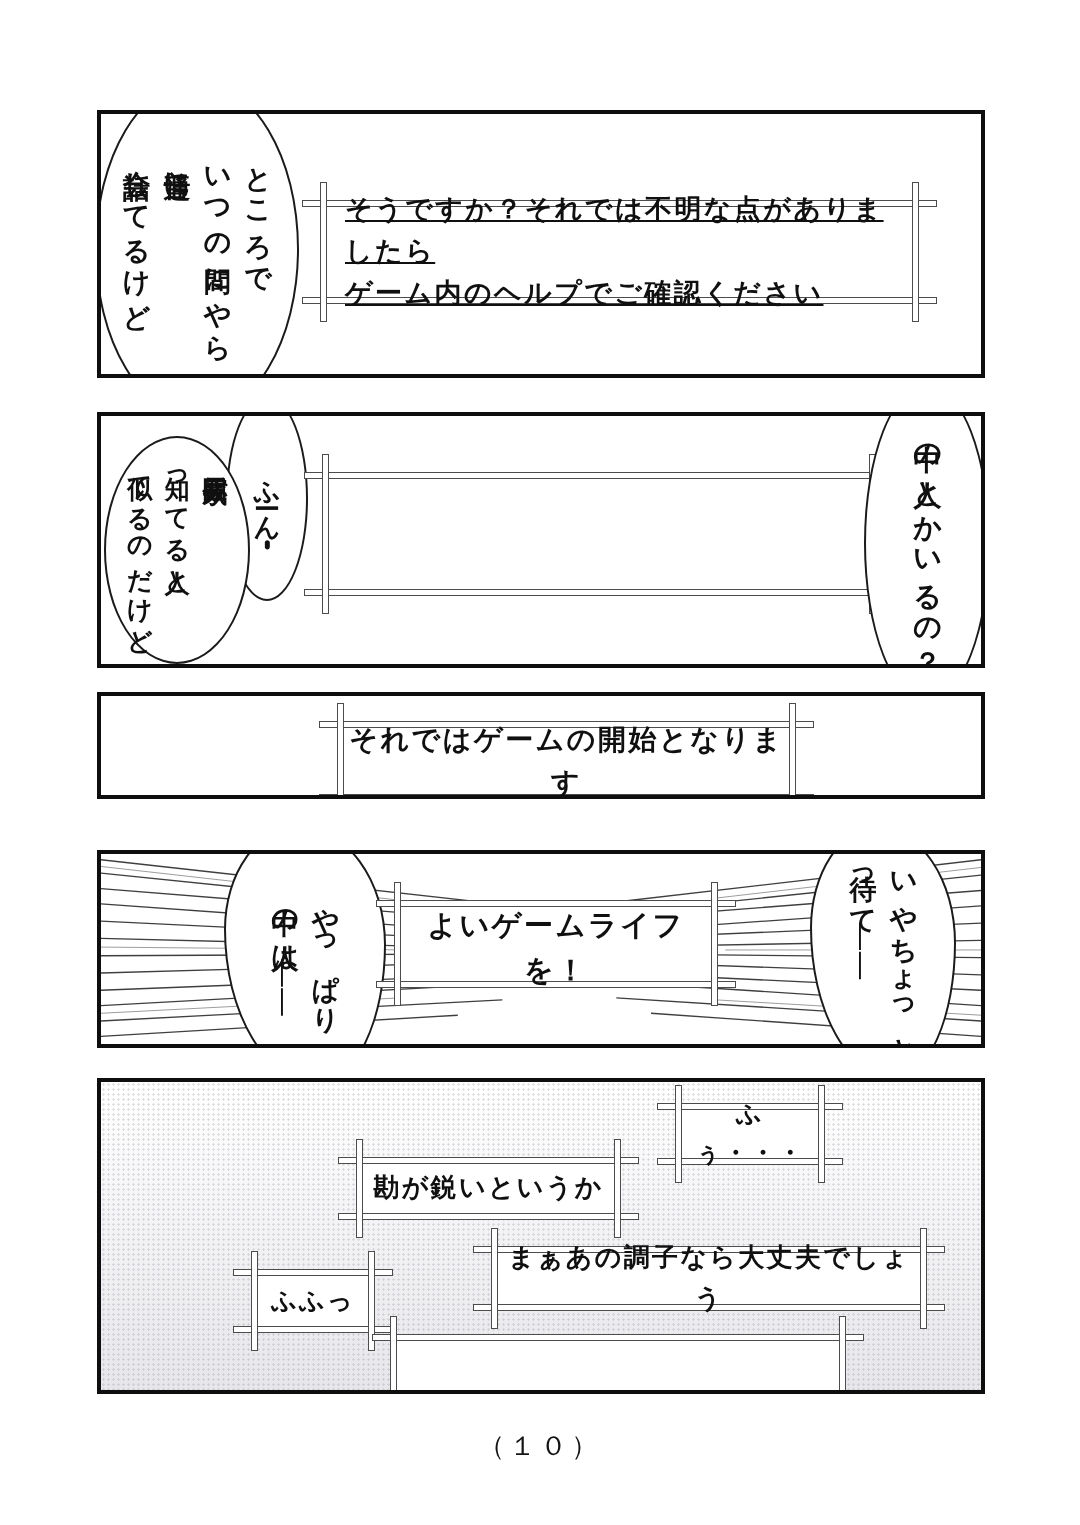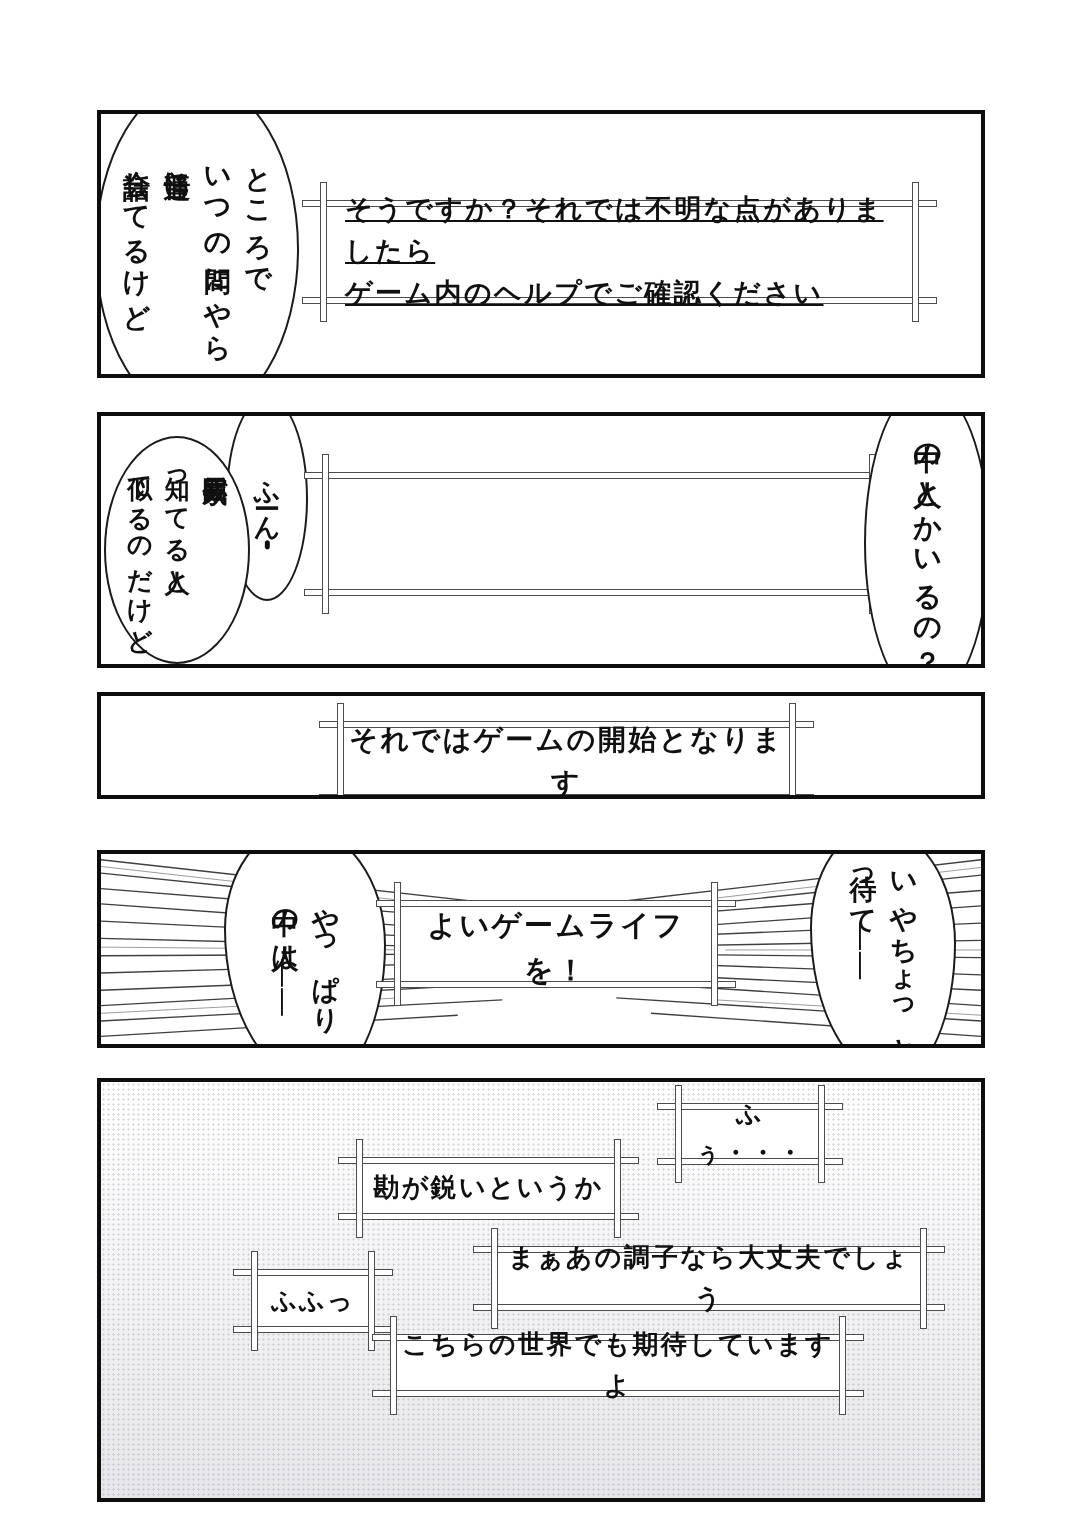--- a/index.html
+++ b/index.html
@@ -11,21 +11,21 @@
   .panel {
     position:absolute; left:97px; width:888px;
     border:4px solid #0e0e0e; box-sizing:border-box;
     background:#ffffff; overflow:hidden;
   }
   #panel-1 { top:110px;  height:268px; }
   #panel-2 { top:412px;  height:256px; }
   #panel-3 { top:692px;  height:107px; }
   #panel-4 { top:850px;  height:198px; }
   #panel-5 {
-    top:1078px; height:424px;
+    top:1078px; height:316px;
     background:
       radial-gradient(circle, rgba(120,120,132,0.22) 1px, transparent 1.2px),
       linear-gradient(180deg, #ffffff 0%, #f6f6f8 35%, #e7e7eb 100%);
     background-size:5px 5px, 100% 100%;
   }
 
   
   .bubble {
     position:absolute; background:#fff; border:2.5px solid #1b1b1b;
     border-radius:50%; display:flex; align-items:center; justify-content:center;
@@ -204,17 +204,17 @@
       <div class="bar bv l"></div>
       <div class="bar bv r"></div>
       <div class="txt fs25">ふふっ</div>
     </div>
     <div class="tbox center" style="left:271px; top:234px; width:492px; height:99px;">
       <div class="fill"></div>
       <div class="bar bh t"></div>
       <div class="bar bh b"></div>
       <div class="bar bv l"></div>
       <div class="bar bv r"></div>
-      <div class="txt fs26">こちらの世界でも期待していますよ</div>
-    </div>
-  </div>
-
+    </div>
+  </div>
+
+  <div class="page-number">（１０）</div>
 </div>
 
 </body></html>

